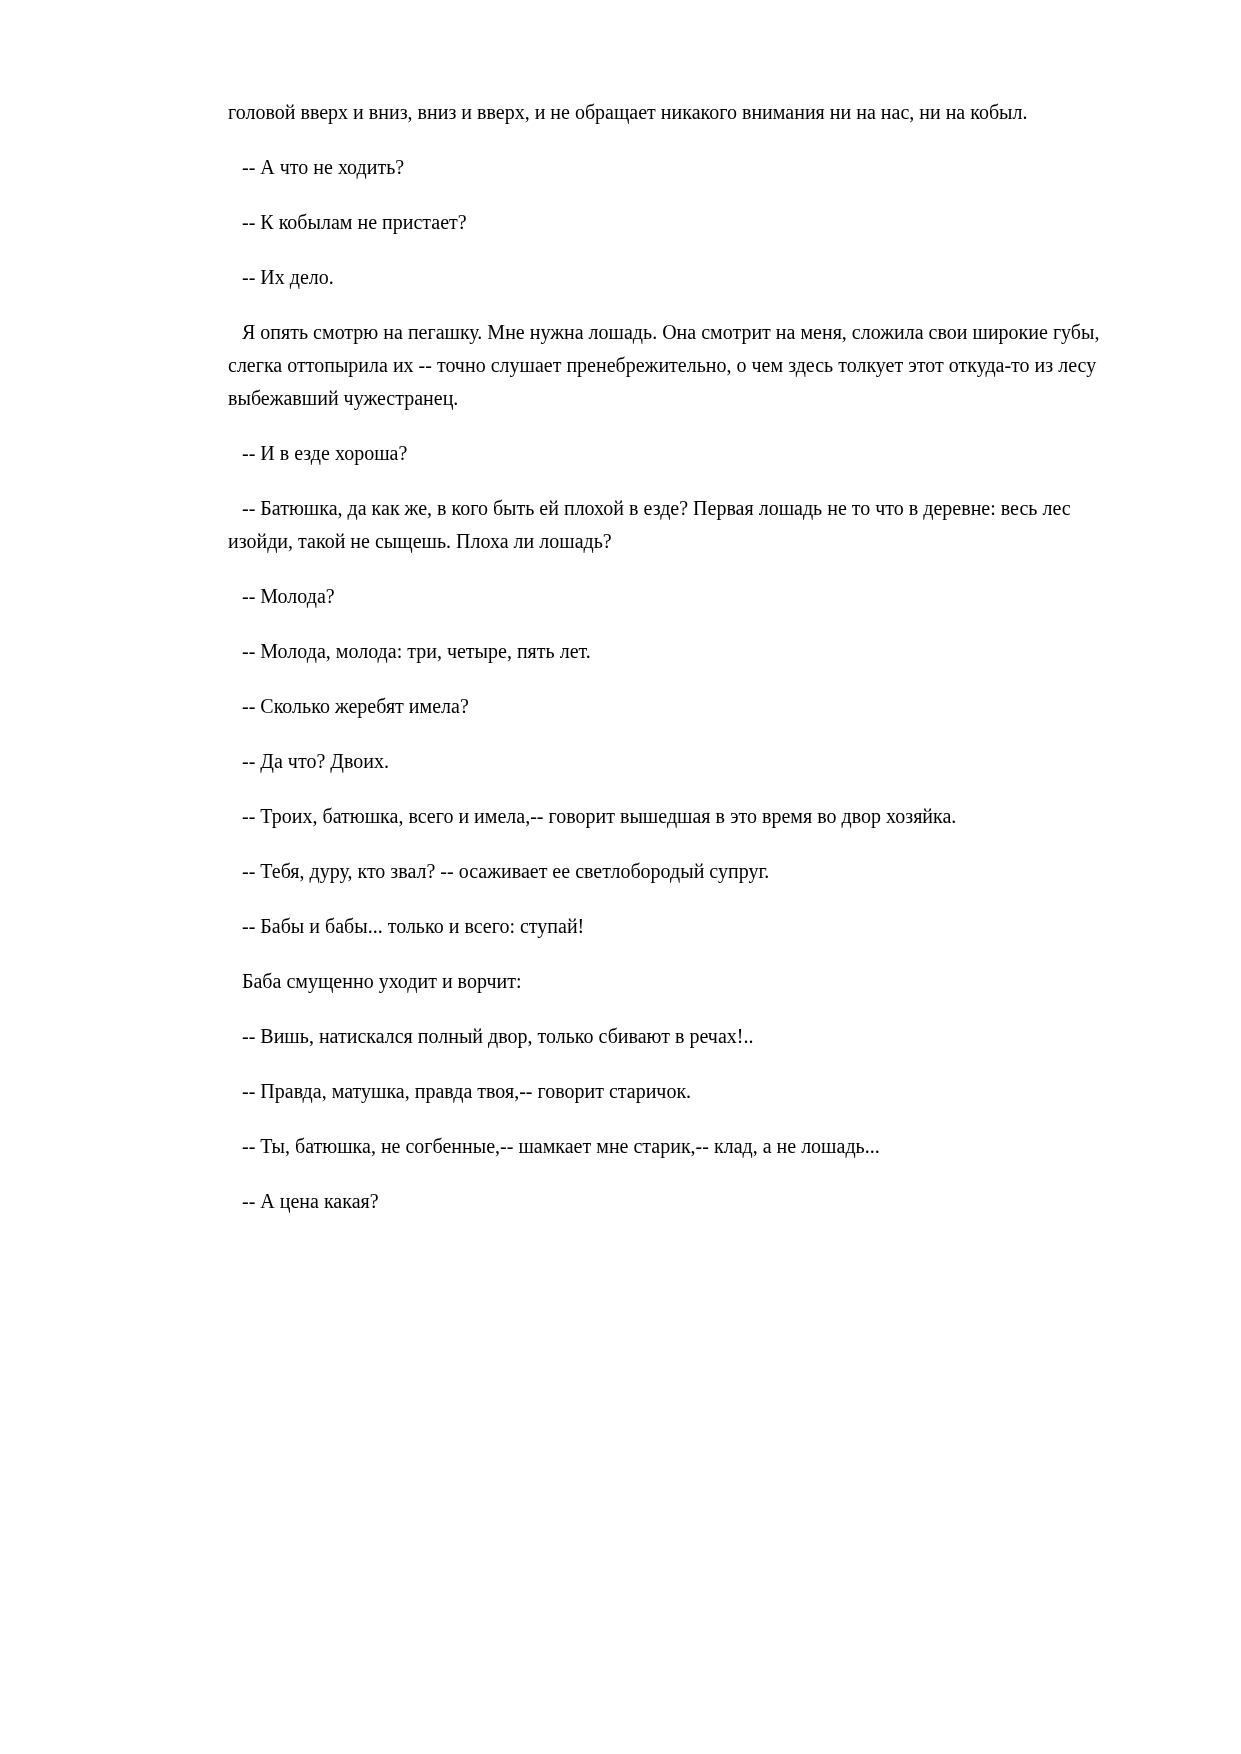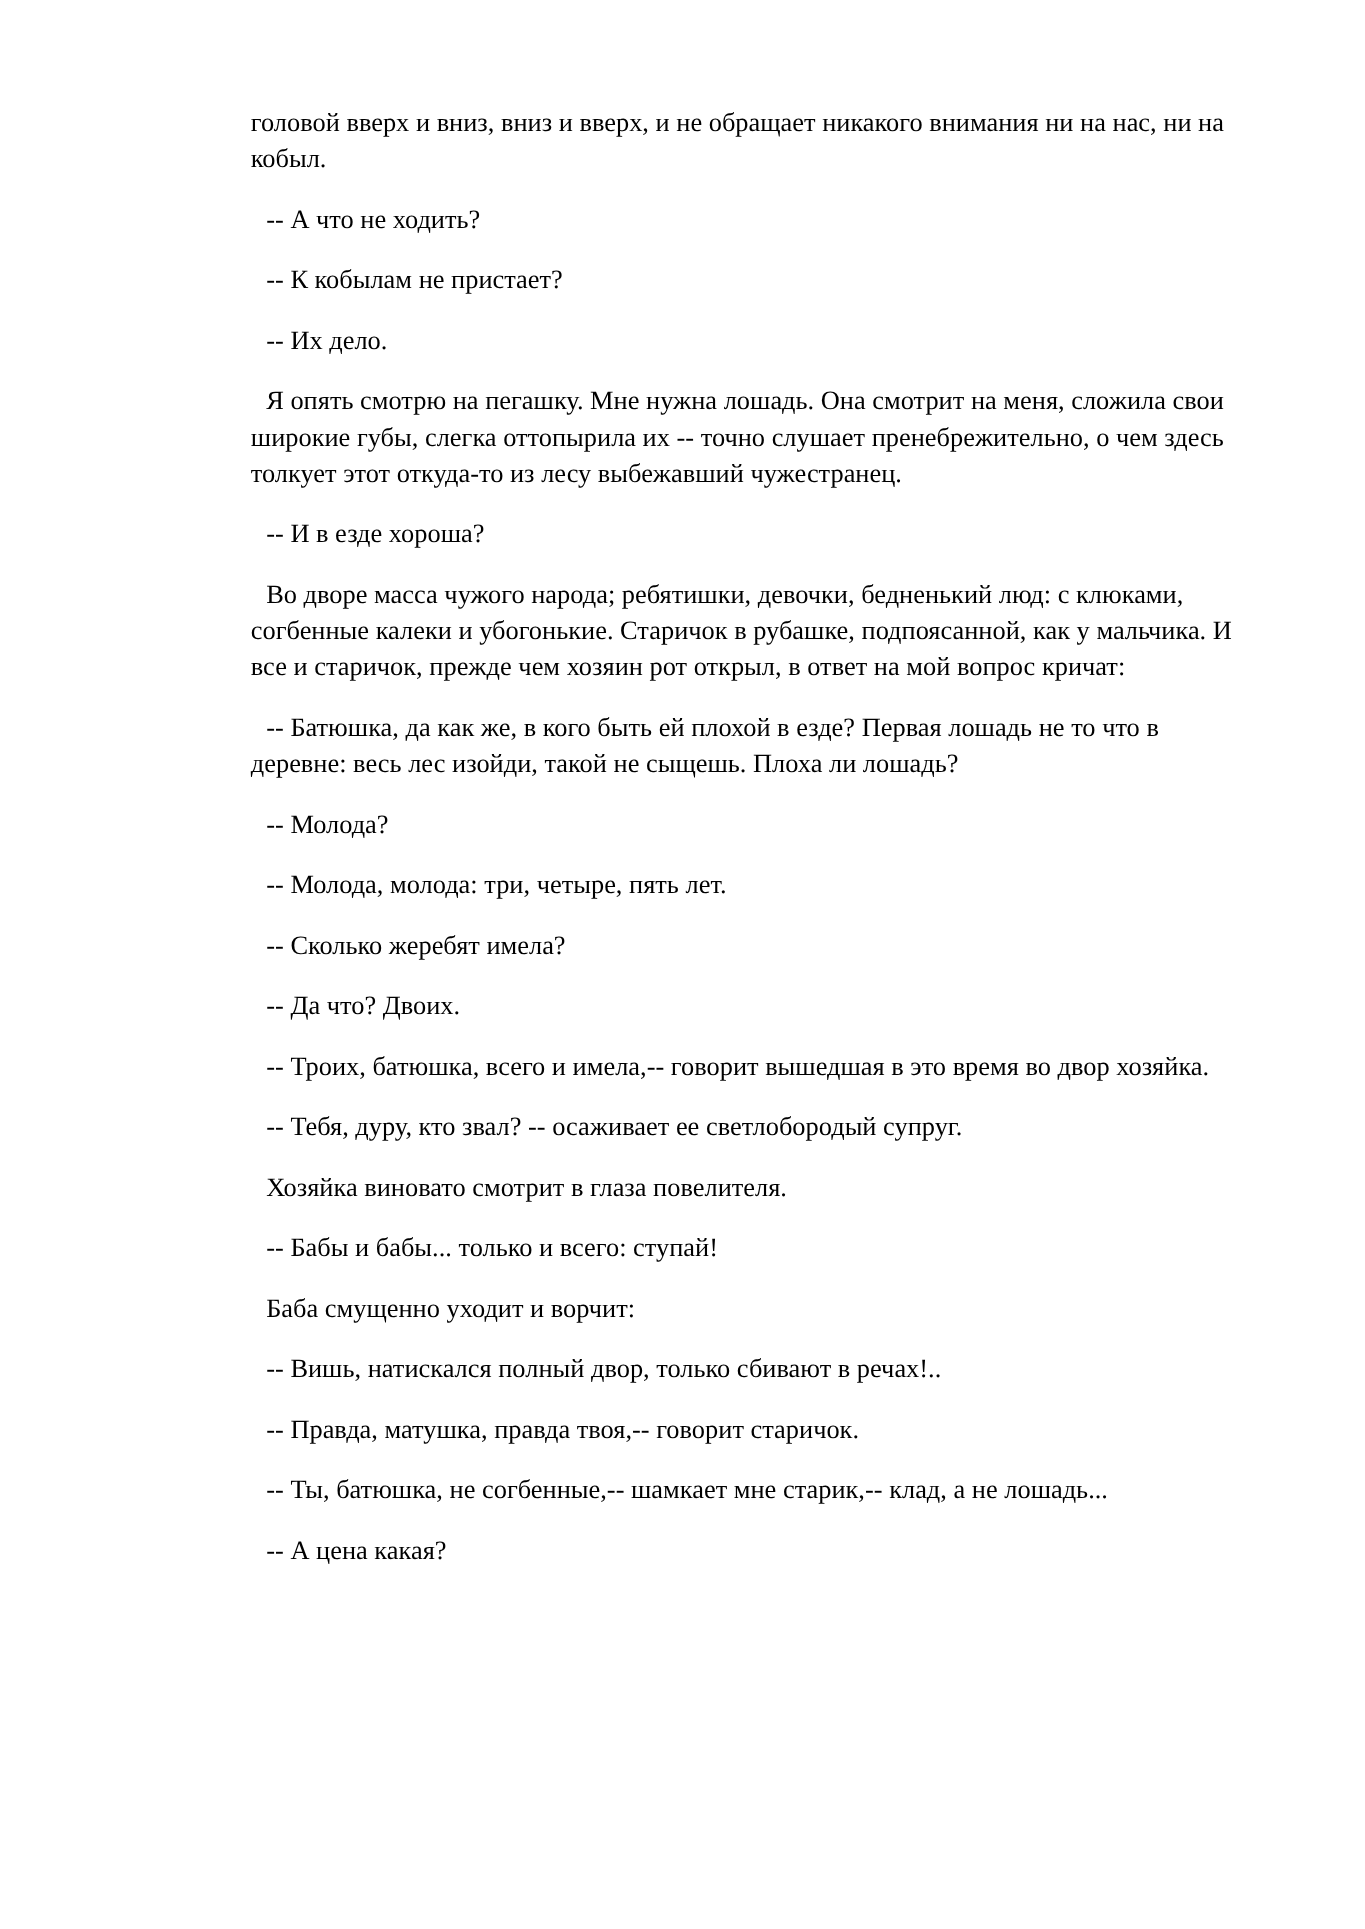--- a/index.html
+++ b/index.html
@@ -15,21 +15,21 @@
     overflow: hidden;
   }
   .page {
     position: absolute;
     left: 228px;
     top: 96px;
     width: 908px;
   }
   .para {
     font-family: "Liberation Serif", "DejaVu Serif", serif;
-    font-size: 24px;
+    font-size: 20px;
     line-height: 33px;
     color: #000000;
     margin: 0 0 22px 0;
     text-indent: 14px;
     text-align: left;
     word-spacing: normal;
   }
   .para.no-indent {
     text-indent: 0;
   }
@@ -37,28 +37,26 @@
 </head>
 <body>
 
 <main class="page">
   <p class="para no-indent">головой вверх и вниз, вниз и вверх, и не обращает никакого внимания ни на нас, ни на кобыл.</p>
   <p class="para">-- А что не ходить?</p>
   <p class="para">-- К кобылам не пристает?</p>
   <p class="para">-- Их дело.</p>
   <p class="para">Я опять смотрю на пегашку. Мне нужна лошадь. Она смотрит на меня, сложила свои широкие губы, слегка оттопырила их -- точно слушает пренебрежительно, о чем здесь толкует этот откуда-то из лесу выбежавший чужестранец.</p>
   <p class="para">-- И в езде хороша?</p>
-  <p class="para">Во дворе масса чужого народа; ребятишки, девочки, бедненький люд: с клюками, согбенные калеки и убогонькие. Старичок в рубашке, подпоясанной, как у мальчика. И все и старичок, прежде чем хозяин рот открыл, в ответ на мой вопрос кричат:</p>
   <p class="para">-- Батюшка, да как же, в кого быть ей плохой в езде? Первая лошадь не то что в деревне: весь лес изойди, такой не сыщешь. Плоха ли лошадь?</p>
   <p class="para">-- Молода?</p>
   <p class="para">-- Молода, молода: три, четыре, пять лет.</p>
   <p class="para">-- Сколько жеребят имела?</p>
   <p class="para">-- Да что? Двоих.</p>
   <p class="para">-- Троих, батюшка, всего и имела,-- говорит вышедшая в это время во двор хозяйка.</p>
   <p class="para">-- Тебя, дуру, кто звал? -- осаживает ее светлобородый супруг.</p>
-  <p class="para">Хозяйка виновато смотрит в глаза повелителя.</p>
   <p class="para">-- Бабы и бабы... только и всего: ступай!</p>
   <p class="para">Баба смущенно уходит и ворчит:</p>
   <p class="para">-- Вишь, натискался полный двор, только сбивают в речах!..</p>
   <p class="para">-- Правда, матушка, правда твоя,-- говорит старичок.</p>
   <p class="para">-- Ты, батюшка, не согбенные,-- шамкает мне старик,-- клад, а не лошадь...</p>
   <p class="para">-- А цена какая?</p>
 </main>
 
 </body></html>

